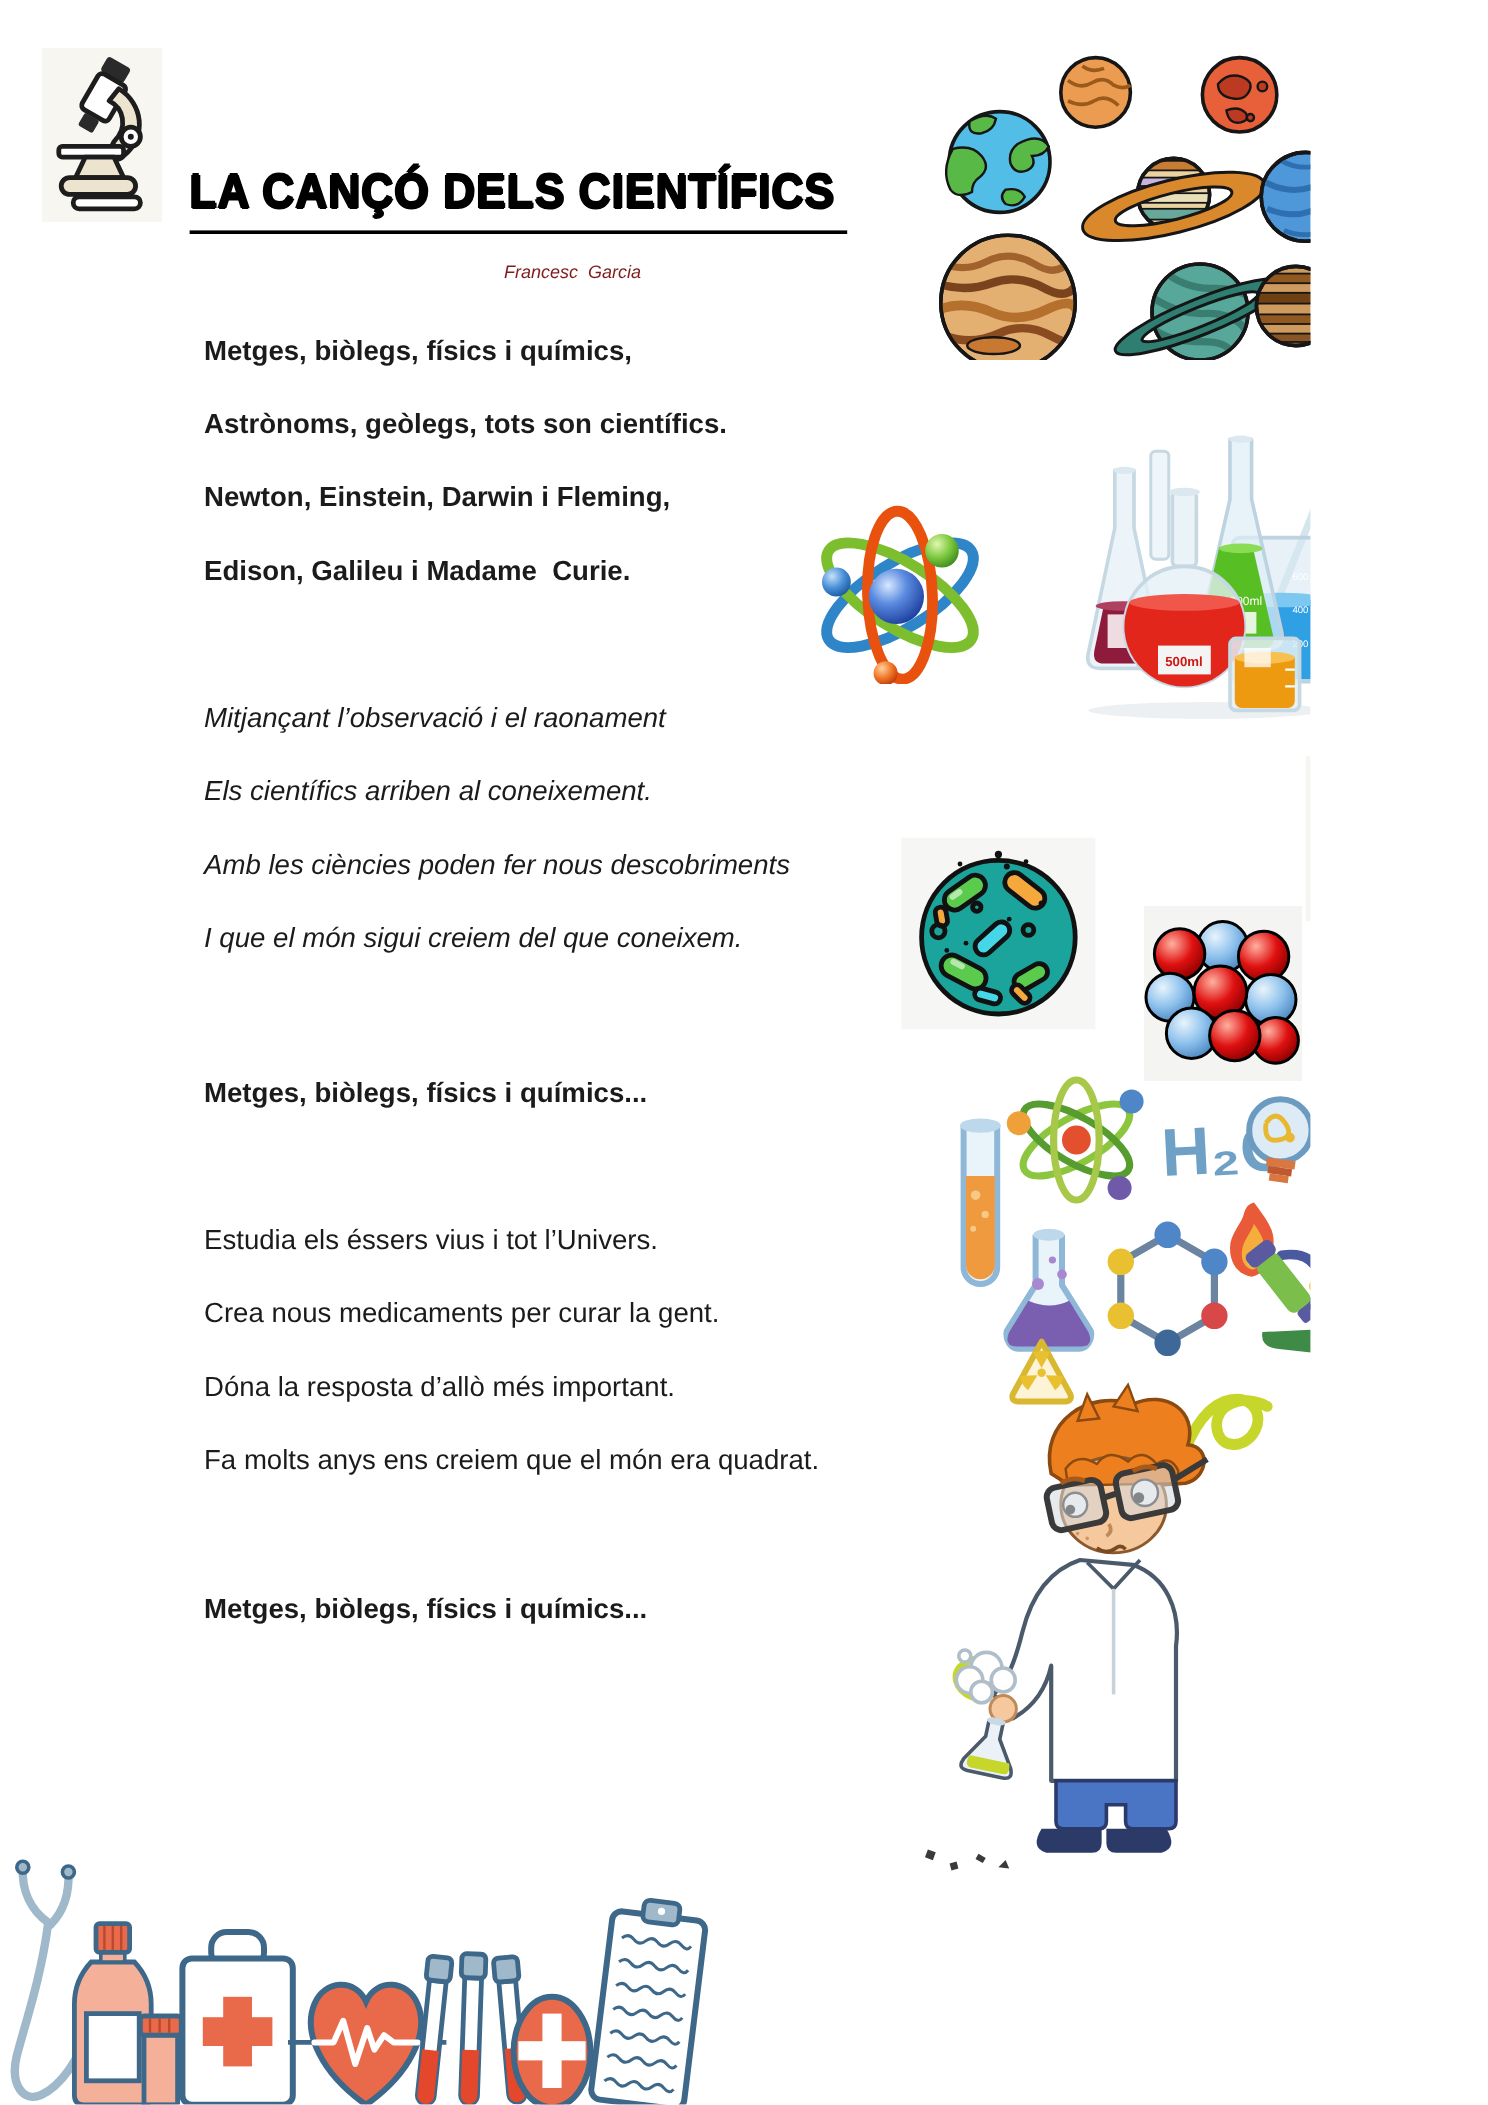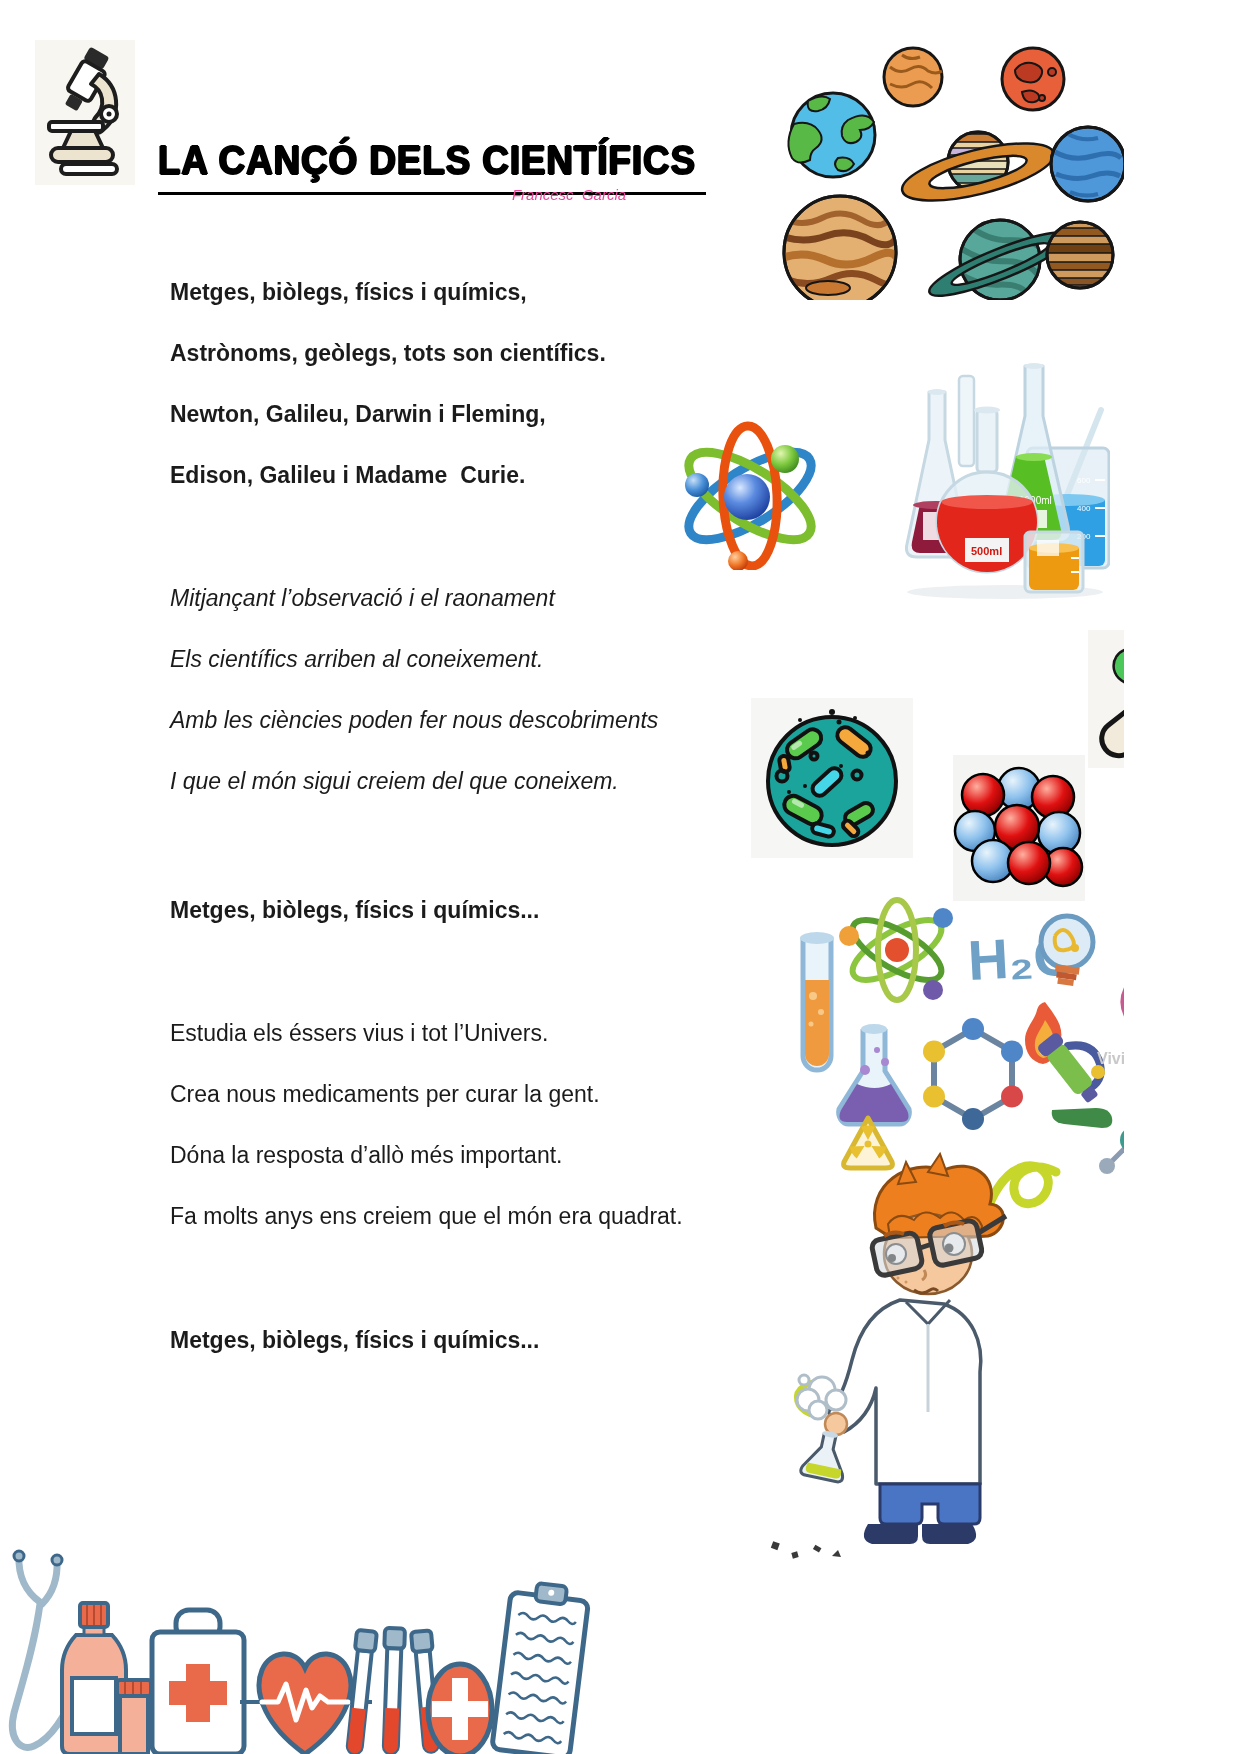--- a/index.html
+++ b/index.html
@@ -1,28 +1,28 @@
 <!DOCTYPE html>
 <html><head>
 <meta charset="utf-8">
 <style>
   html,body{margin:0;padding:0;background:#ffffff;}
   .page{
     position:relative;width:1092px;height:1754px;background:#ffffff;overflow:hidden;
-    font-family:"Liberation Sans", sans-serif;color:#1c1c1c;padding-left:32px;
+    font-family:"Liberation Sans", sans-serif;color:#1c1c1c;
   }
   .title{
     position:absolute;left:158px;top:138px;font-size:40px;font-weight:900;
     letter-spacing:1px;color:#000;transform:scaleX(.92);transform-origin:left;
     text-shadow:1.2px 0 #000,-1.2px 0 #000,0 1.2px #000,0 -1.2px #000;white-space:pre;
   }
   .title-underline{position:absolute;left:158px;top:192px;width:548px;height:3px;background:#000;}
   .author{
-    position:absolute;left:420px;top:186px;width:298px;text-align:center;
-    font-style:italic;font-size:15px;color:#ec4899;white-space:pre;
+    position:absolute;left:420px;top:219px;width:298px;text-align:left;
+    font-style:italic;font-size:15px;color:#7f1d1d;white-space:pre;
   }
   .stanza{position:absolute;left:170px;}
   .line{font-size:23px;line-height:61px;color:#1b1b1b;white-space:pre;}
   .bold .line{font-weight:700;}
   .imgbox{position:absolute;}
   svg{display:block;}
 </style>
 </head>
 <body>
 
@@ -139,21 +139,21 @@
           <rect x="355" y="256" width="70" height="7" fill="#8A5524" stroke="#161616" stroke-width="1.5"></rect>
         </g>
         <circle cx="390" cy="233" r="33" fill="none" stroke="#161616" stroke-width="3"></circle>
       </g>
     </svg>
   </div>
 
   <div class="stanza bold" style="top:262px;">
     <div class="line">Metges, biòlegs, físics i químics,</div>
     <div class="line">Astrònoms, geòlegs, tots son científics.</div>
-    <div class="line">Newton, Galileu, Darwin i Fleming,</div>
+    <div class="line">Newton, Einstein, Darwin i Fleming,</div>
     <div class="line">Edison, Galileu i Madame  Curie.</div>
   </div>
   <div class="stanza" style="top:568px;font-style:italic;">
     <div class="line">Mitjançant l’observació i el raonament</div>
     <div class="line">Els científics arriben al coneixement.</div>
     <div class="line">Amb les ciències poden fer nous descobriments</div>
     <div class="line">I que el món sigui creiem del que coneixem.</div>
   </div>
   <div class="stanza bold" style="top:880px;">
     <div class="line">Metges, biòlegs, físics i químics...</div>

